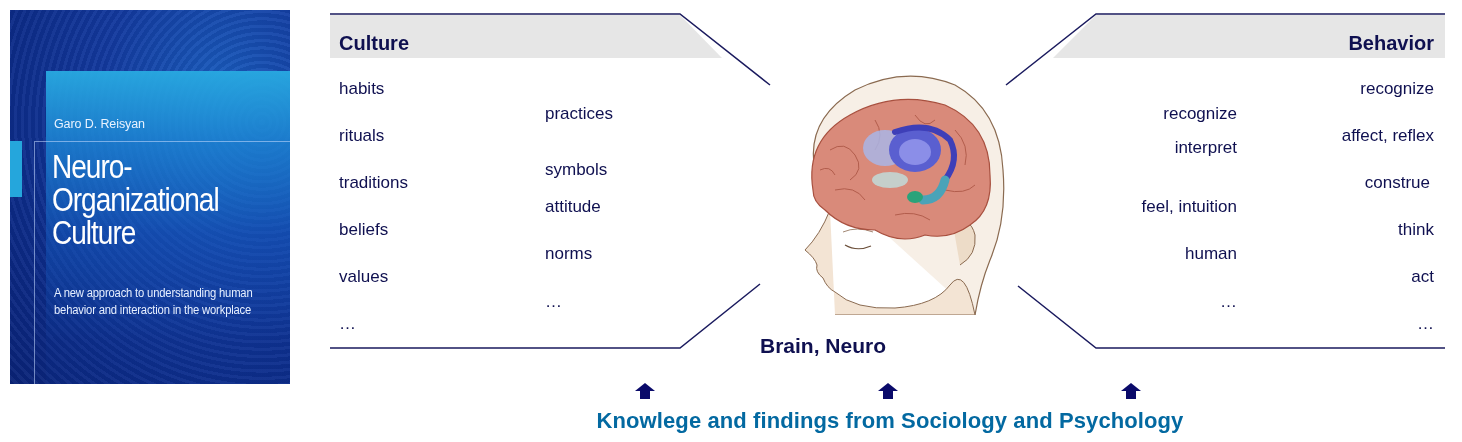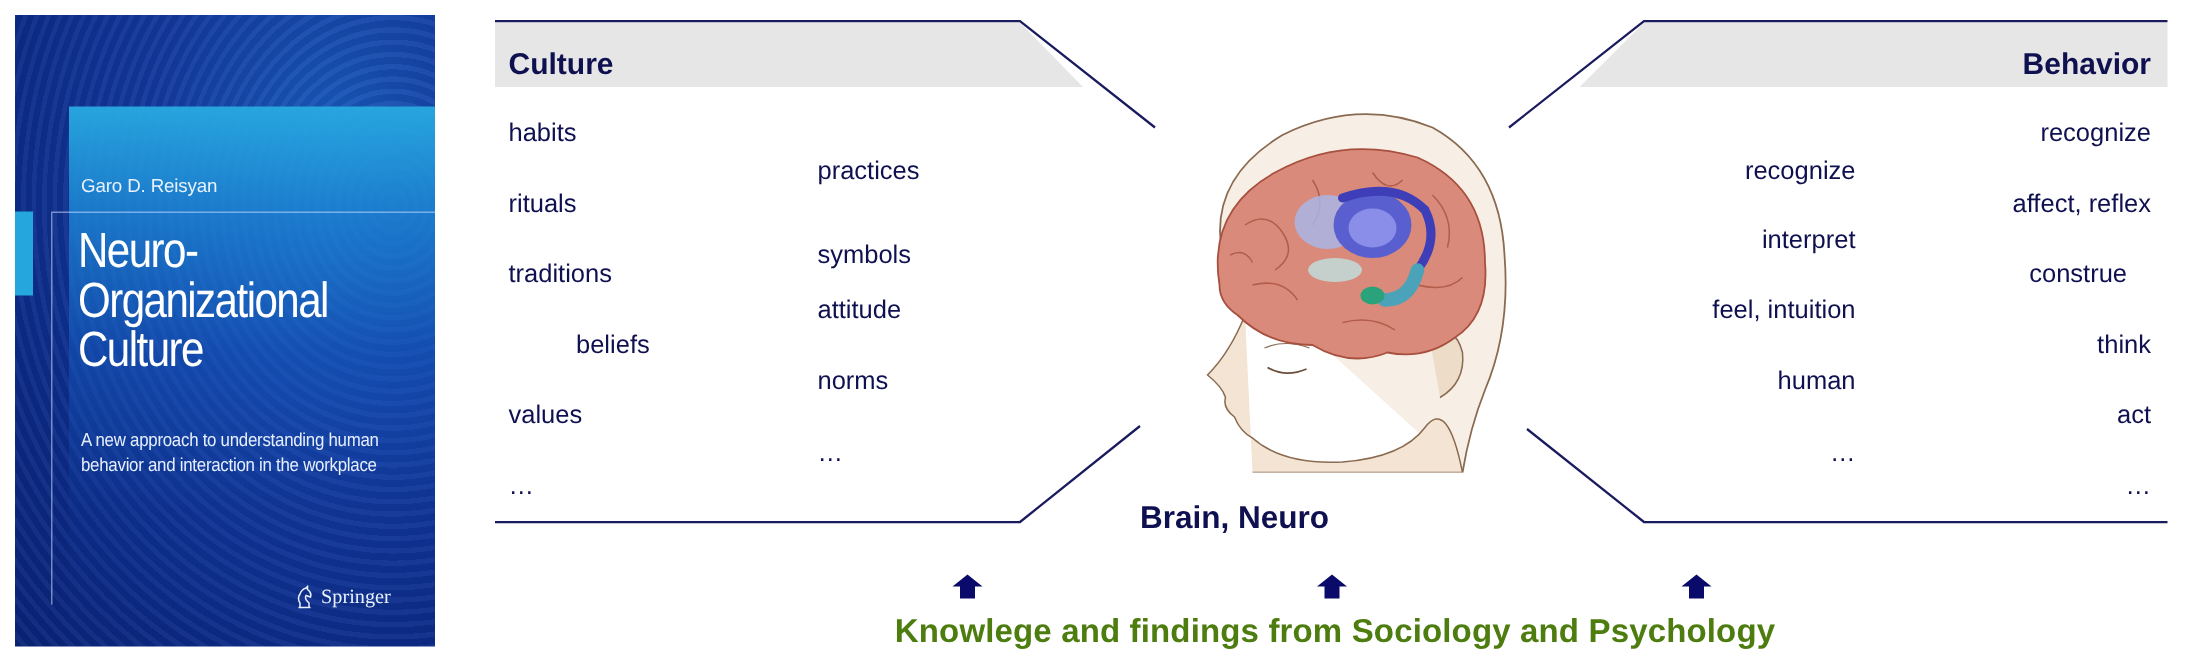--- a/index.html
+++ b/index.html
@@ -1,20 +1,20 @@
 <!DOCTYPE html>
 <html><head>
 <meta charset="utf-8">
 <style>
   * { box-sizing: border-box; margin: 0; padding: 0; }
   html, body { width: 1462px; height: 442px; background: #ffffff; overflow: hidden; }
   body { position: relative; font-family: "Liberation Sans", sans-serif; color: #0f1050; }
 
   
-  .cover { position: absolute; left: 10px; top: 10px; width: 280px; height: 421px;
+  .cover { position: absolute; left: 10px; top: 10px; width: 280px; height: 374px;
     background: radial-gradient(ellipse at 75% 25%, #1a5fc0 0%, #13399e 40%, #0c2a86 75%, #0a2377 100%);
     overflow: hidden; font-family: "Liberation Sans", sans-serif; }
   .cover .waves { position: absolute; inset: 0;
     background: repeating-radial-gradient(ellipse at 90% 30%, rgba(255,255,255,0.04) 0 3px, rgba(0,0,0,0.05) 3px 7px); }
   .cover .panel { position: absolute; left: 36px; top: 61px; width: 244px; height: 360px;
     background: linear-gradient(180deg, rgba(40,170,225,0.95) 0%, rgba(28,130,210,0.85) 20%, rgba(20,90,190,0.55) 45%, rgba(15,60,160,0.15) 75%, rgba(15,50,140,0) 100%); }
   .cover .tab { position: absolute; left: 0; top: 131px; width: 12px; height: 56px; background: #25a6dc; }
   .cover .frame { position: absolute; left: 24px; top: 131px; width: 256px; height: 262px;
     border-left: 1px solid rgba(200,220,255,0.55); border-top: 1px solid rgba(200,220,255,0.55); }
   .cover .author { position: absolute; left: 44px; top: 107px; font-size: 12.5px; color: #e8f2ff; letter-spacing: -0.1px; }
@@ -26,21 +26,21 @@
   
   .diagram-lines { position: absolute; left: 0; top: 0; width: 1462px; height: 442px; }
   .header-label { position: absolute; font-weight: bold; font-size: 20px; color: #0f1050; }
   .item { position: absolute; font-size: 17px; color: #0f1050; white-space: nowrap; line-height: 24px; }
   .item.right { text-align: right; }
 
   .brain { position: absolute; left: 775px; top: 60px; width: 240px; height: 255px; }
   .center-label { position: absolute; left: 760px; top: 334px; width: 250px; text-align: left; font-weight: bold; font-size: 21px; color: #0f1050; }
 
   .arrow { position: absolute; width: 22px; height: 18px; }
-  .footer-label { position: absolute; left: 560px; top: 408px; width: 660px; text-align: center; font-weight: bold; font-size: 22px; color: #4d7c0f; letter-spacing: 0.1px; }
+  .footer-label { position: absolute; left: 560px; top: 408px; width: 660px; text-align: center; font-weight: bold; font-size: 22px; color: #0369a1; letter-spacing: 0.1px; }
 </style>
 </head>
 <body>
 
 <div class="cover">
   <div class="waves"></div>
   <div class="panel"></div>
   <div class="tab"></div>
   <div class="frame"></div>
   <div class="author">Garo D. Reisyan</div>
@@ -72,39 +72,39 @@
     <polyline points="1445,348 1096,348 1018,286"></polyline>
   </g>
 </svg>
 
 <div class="header-label" style="left:339px; top:32px;">Culture</div>
 <div class="header-label" style="right:28px; top:32px;">Behavior</div>
 
 <div class="item" style="left:339px; top:77px;">habits</div>
 <div class="item" style="left:339px; top:124px;">rituals</div>
 <div class="item" style="left:339px; top:171px;">traditions</div>
-<div class="item" style="left:339px; top:218px;margin-left:45px;">beliefs</div>
+<div class="item" style="left:339px; top:218px;">beliefs</div>
 <div class="item" style="left:339px; top:265px;">values</div>
 <div class="item" style="left:339px; top:312px;">…</div>
 
 <div class="item" style="left:545px; top:102px;">practices</div>
 <div class="item" style="left:545px; top:148px;margin-top:10px;">symbols</div>
 <div class="item" style="left:545px; top:195px;">attitude</div>
 <div class="item" style="left:545px; top:242px;">norms</div>
 <div class="item" style="left:545px; top:290px;">…</div>
 
 <div class="item right" style="right:225px; top:102px;">recognize</div>
-<div class="item right" style="right:225px; top:148px;margin-left:24px;">interpret</div>
+<div class="item right" style="right:225px; top:136px;margin-left:24px;">interpret</div>
 <div class="item right" style="right:225px; top:195px;">feel, intuition</div>
 <div class="item right" style="right:225px; top:242px;">human</div>
 <div class="item right" style="right:225px; top:290px;">…</div>
 
 <div class="item right" style="right:28px; top:77px;">recognize</div>
 <div class="item right" style="right:28px; top:124px;">affect, reflex</div>
-<div class="item right" style="right:44px; top:171px;text-align:center;">construe</div>
+<div class="item right" style="right:32px; top:171px;text-align:center;">construe</div>
 <div class="item right" style="right:28px; top:218px;">think</div>
 <div class="item right" style="right:28px; top:265px;">act</div>
 <div class="item right" style="right:28px; top:312px;">…</div>
 
 <svg class="brain" viewBox="0 0 240 255">
 
   <path d="M40 110 Q30 60 80 30 Q130 5 180 25 Q225 50 228 110 Q232 160 215 200 Q205 225 200 255" fill="#f7efe6" stroke="#8a6a50" stroke-width="1.2"></path>
 
   <path d="M55 150 Q45 175 30 190 Q40 198 42 205 Q40 212 48 218 Q52 228 60 232 Q80 250 120 248 Q160 245 175 225 Q190 205 200 255 L60 255" fill="#f3e4d4" stroke="#8a6a50" stroke-width="1"></path>
 

